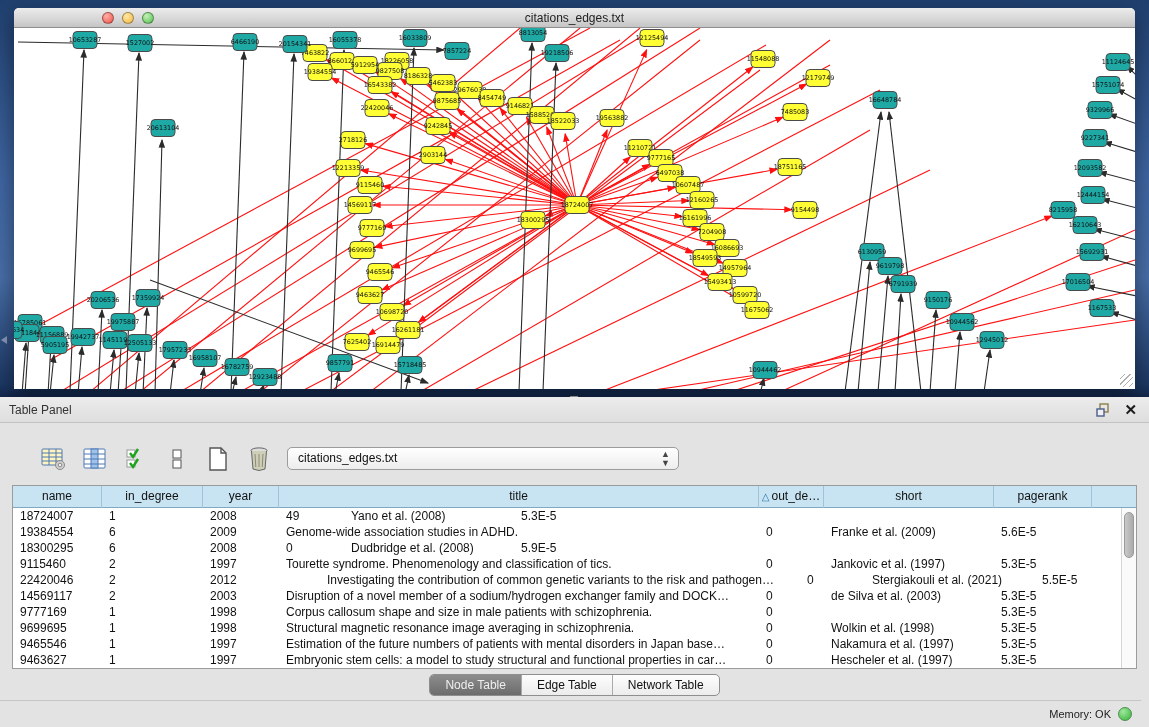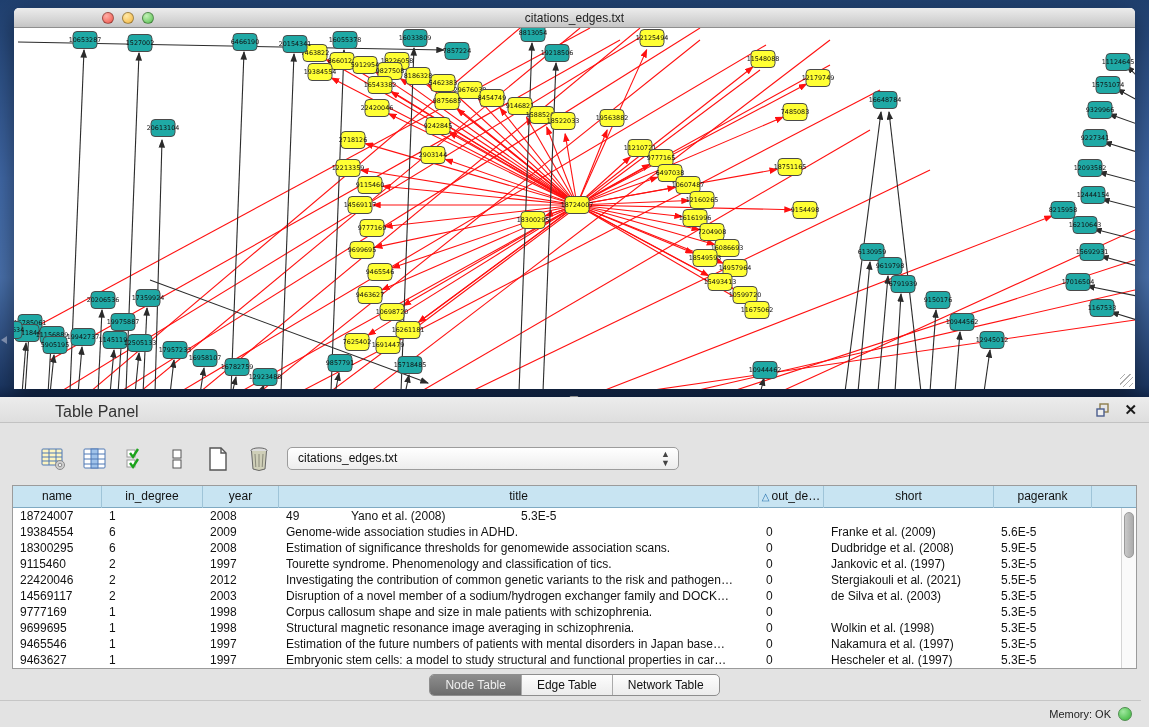--- a/index.html
+++ b/index.html
@@ -27,21 +27,21 @@
           background:repeating-linear-gradient(135deg,transparent 0 3px,#9a9a9a 3px 4px); opacity:.8; }
   #collapse-arrow { position:absolute; left:1px; top:336px; width:0; height:0;
                     border-top:4px solid transparent; border-bottom:4px solid transparent; border-right:6px solid #8899bb; }
 
   
   #tablepanel { position:absolute; left:0; top:397px; width:1149px; height:330px; background:#e3e3e3; }
   #splitter-knob { position:absolute; left:569px; top:-1px; width:10px; height:6px; background:#b5b5b5;
                    border:1px solid #8d8d8d; border-radius:2px; }
   #tp-header { position:absolute; left:0; top:0; right:0; height:26px; background:linear-gradient(#ececec,#dedede);
                border-bottom:1px solid #c2c2c2; }
-  #tp-title { position:absolute; left:9px; top:6px; font-size:16px; color:#333;margin-left:46px; }
+  #tp-title { position:absolute; left:9px; top:6px; font-size:12px; color:#333; }
   #tp-float { position:absolute; right:38px; top:6px; width:15px; height:14px; cursor:pointer; }
   #tp-close { position:absolute; right:12px; top:4px; font-size:15px; font-weight:bold; color:#1a1a1a; cursor:pointer; }
 
   #toolbar { position:absolute; left:40px; top:46px; height:32px; display:flex; align-items:center; gap:13px; }
   .tbtn { width:28px; height:28px; display:flex; align-items:center; justify-content:center; cursor:pointer; }
   .fx { font-size:15px; font-style:italic; font-weight:bold; color:#222; font-family:"Liberation Serif", serif; }
 
   #combo { position:absolute; left:287px; top:50px; width:392px; height:23px;
            background:linear-gradient(#ffffff,#ededed); border:1px solid #9c9c9c; border-radius:5px;
            font-size:12px; color:#111; line-height:21px; padding-left:10px; cursor:pointer; }
@@ -724,39 +724,38 @@
             <div class="td" style="width: 76px;">2009</div>
             <div class="td" style="width: 480px;">Genome-wide association studies in ADHD.</div>
             <div class="td" style="width: 65px;">0</div>
             <div class="td" style="width: 170px;">Franke et al. (2009)</div>
             <div class="td" style="width: 98px;">5.6E-5</div>
           </div>
           <div class="trow">
             <div class="td" style="width: 89px;">18300295</div>
             <div class="td" style="width: 101px;">6</div>
             <div class="td" style="width: 76px;">2008</div>
-            <div class="td" style="width: 480px;">Estimation of significance thresholds for genomewide association scans.</div>
             <div class="td" style="width: 65px;">0</div>
             <div class="td" style="width: 170px;">Dudbridge et al. (2008)</div>
             <div class="td" style="width: 98px;">5.9E-5</div>
           </div>
           <div class="trow">
             <div class="td" style="width: 89px;">9115460</div>
             <div class="td" style="width: 101px;">2</div>
             <div class="td" style="width: 76px;">1997</div>
             <div class="td" style="width: 480px;">Tourette syndrome. Phenomenology and classification of tics.</div>
             <div class="td" style="width: 65px;">0</div>
             <div class="td" style="width: 170px;">Jankovic et al. (1997)</div>
             <div class="td" style="width: 98px;">5.3E-5</div>
           </div>
           <div class="trow">
             <div class="td" style="width: 89px;">22420046</div>
             <div class="td" style="width: 101px;">2</div>
             <div class="td" style="width: 76px;">2012</div>
-            <div class="td" style="width: 480px;">Investigating the contribution of common genetic variants to the risk and pathogen…</div>
+            <div class="td" style="width: 480px; margin-left: 41px;">Investigating the contribution of common genetic variants to the risk and pathogen…</div>
             <div class="td" style="width: 65px;">0</div>
             <div class="td" style="width: 170px;">Stergiakouli et al. (2021)</div>
             <div class="td" style="width: 98px;">5.5E-5</div>
           </div>
           <div class="trow">
             <div class="td" style="width: 89px;">14569117</div>
             <div class="td" style="width: 101px;">2</div>
             <div class="td" style="width: 76px;">2003</div>
             <div class="td" style="width: 480px;">Disruption of a novel member of a sodium/hydrogen exchanger family and DOCK…</div>
             <div class="td" style="width: 65px;">0</div>

